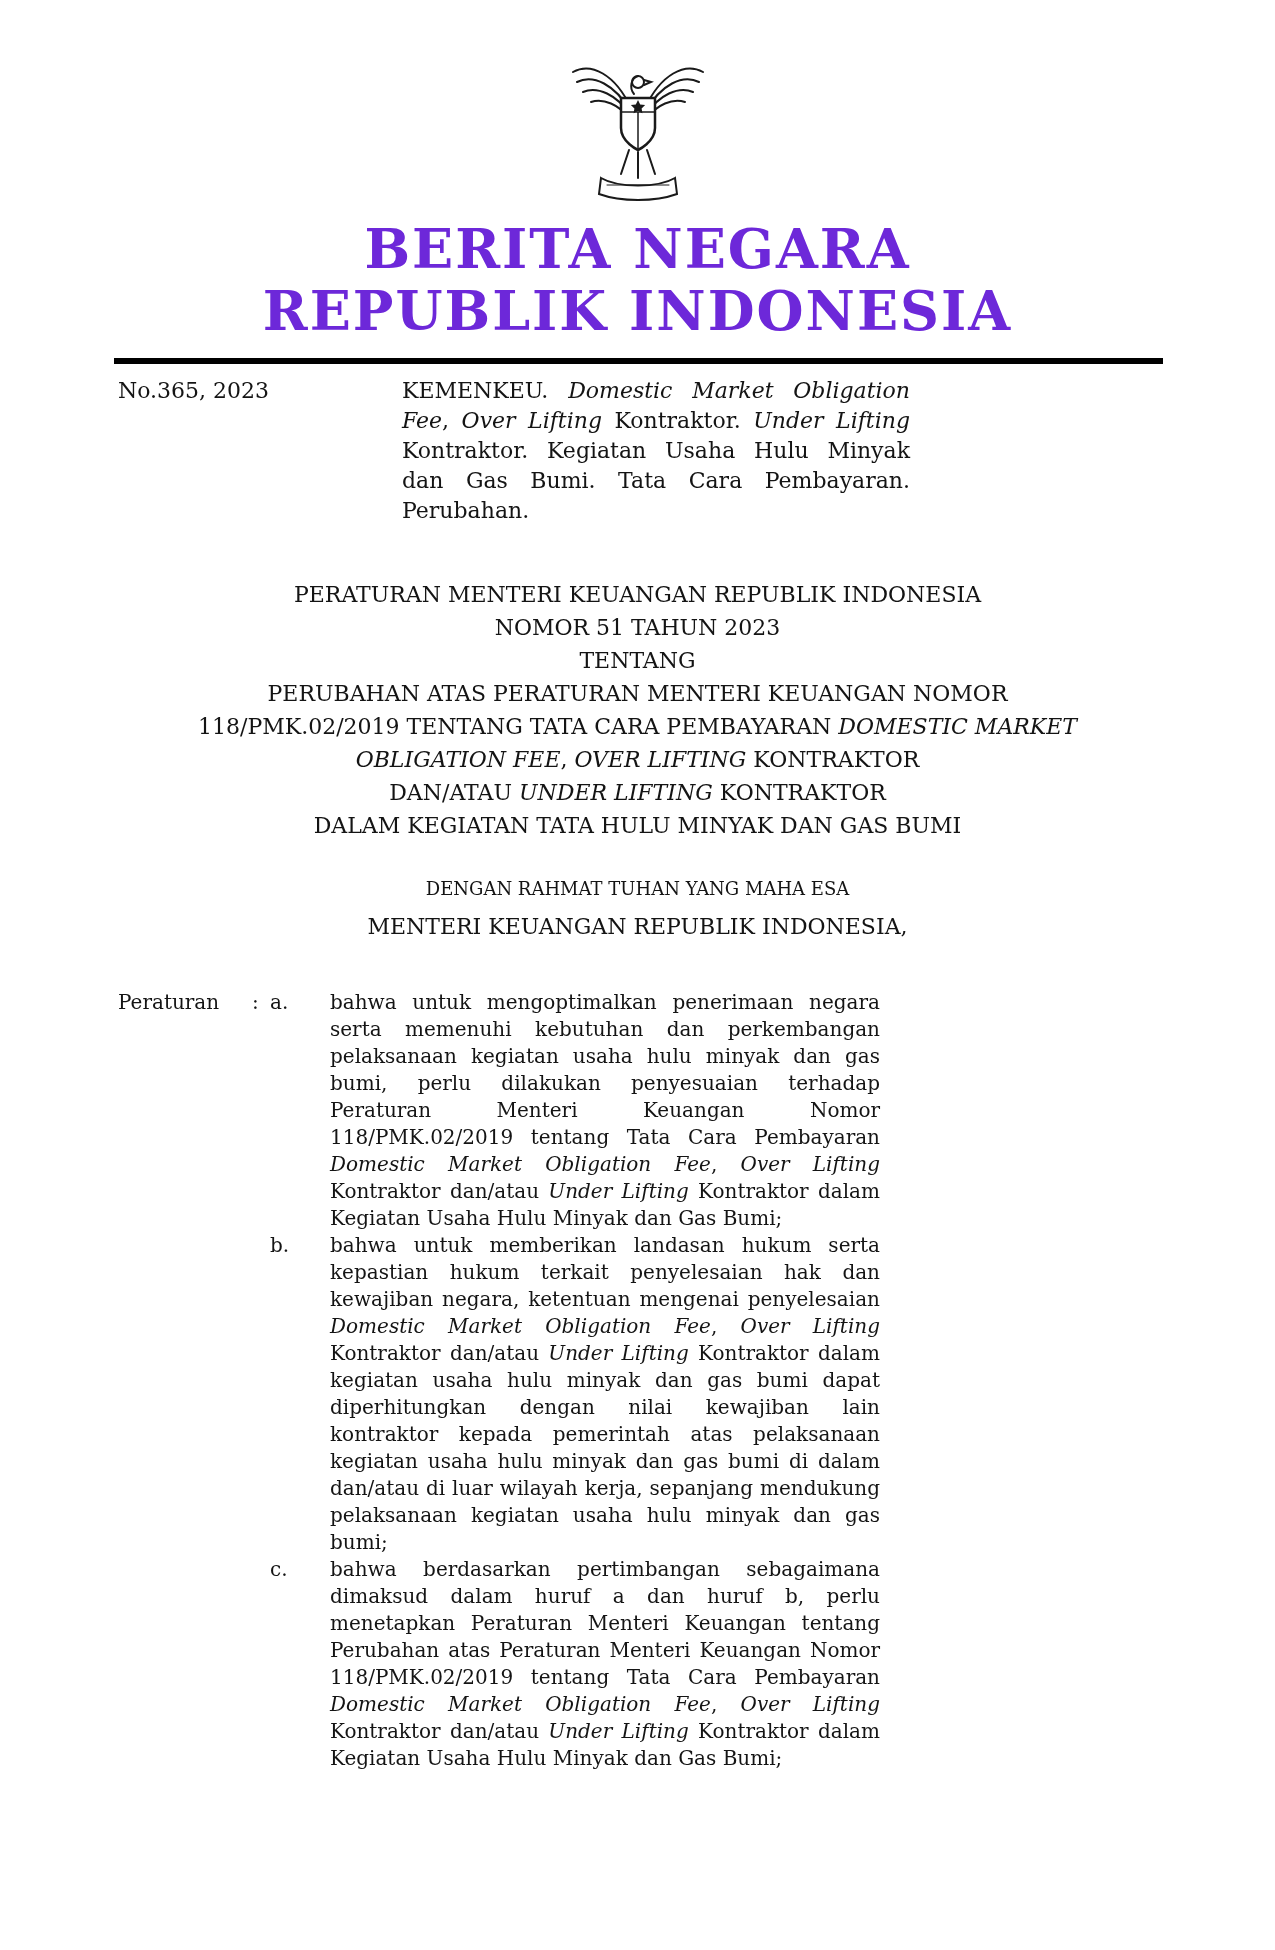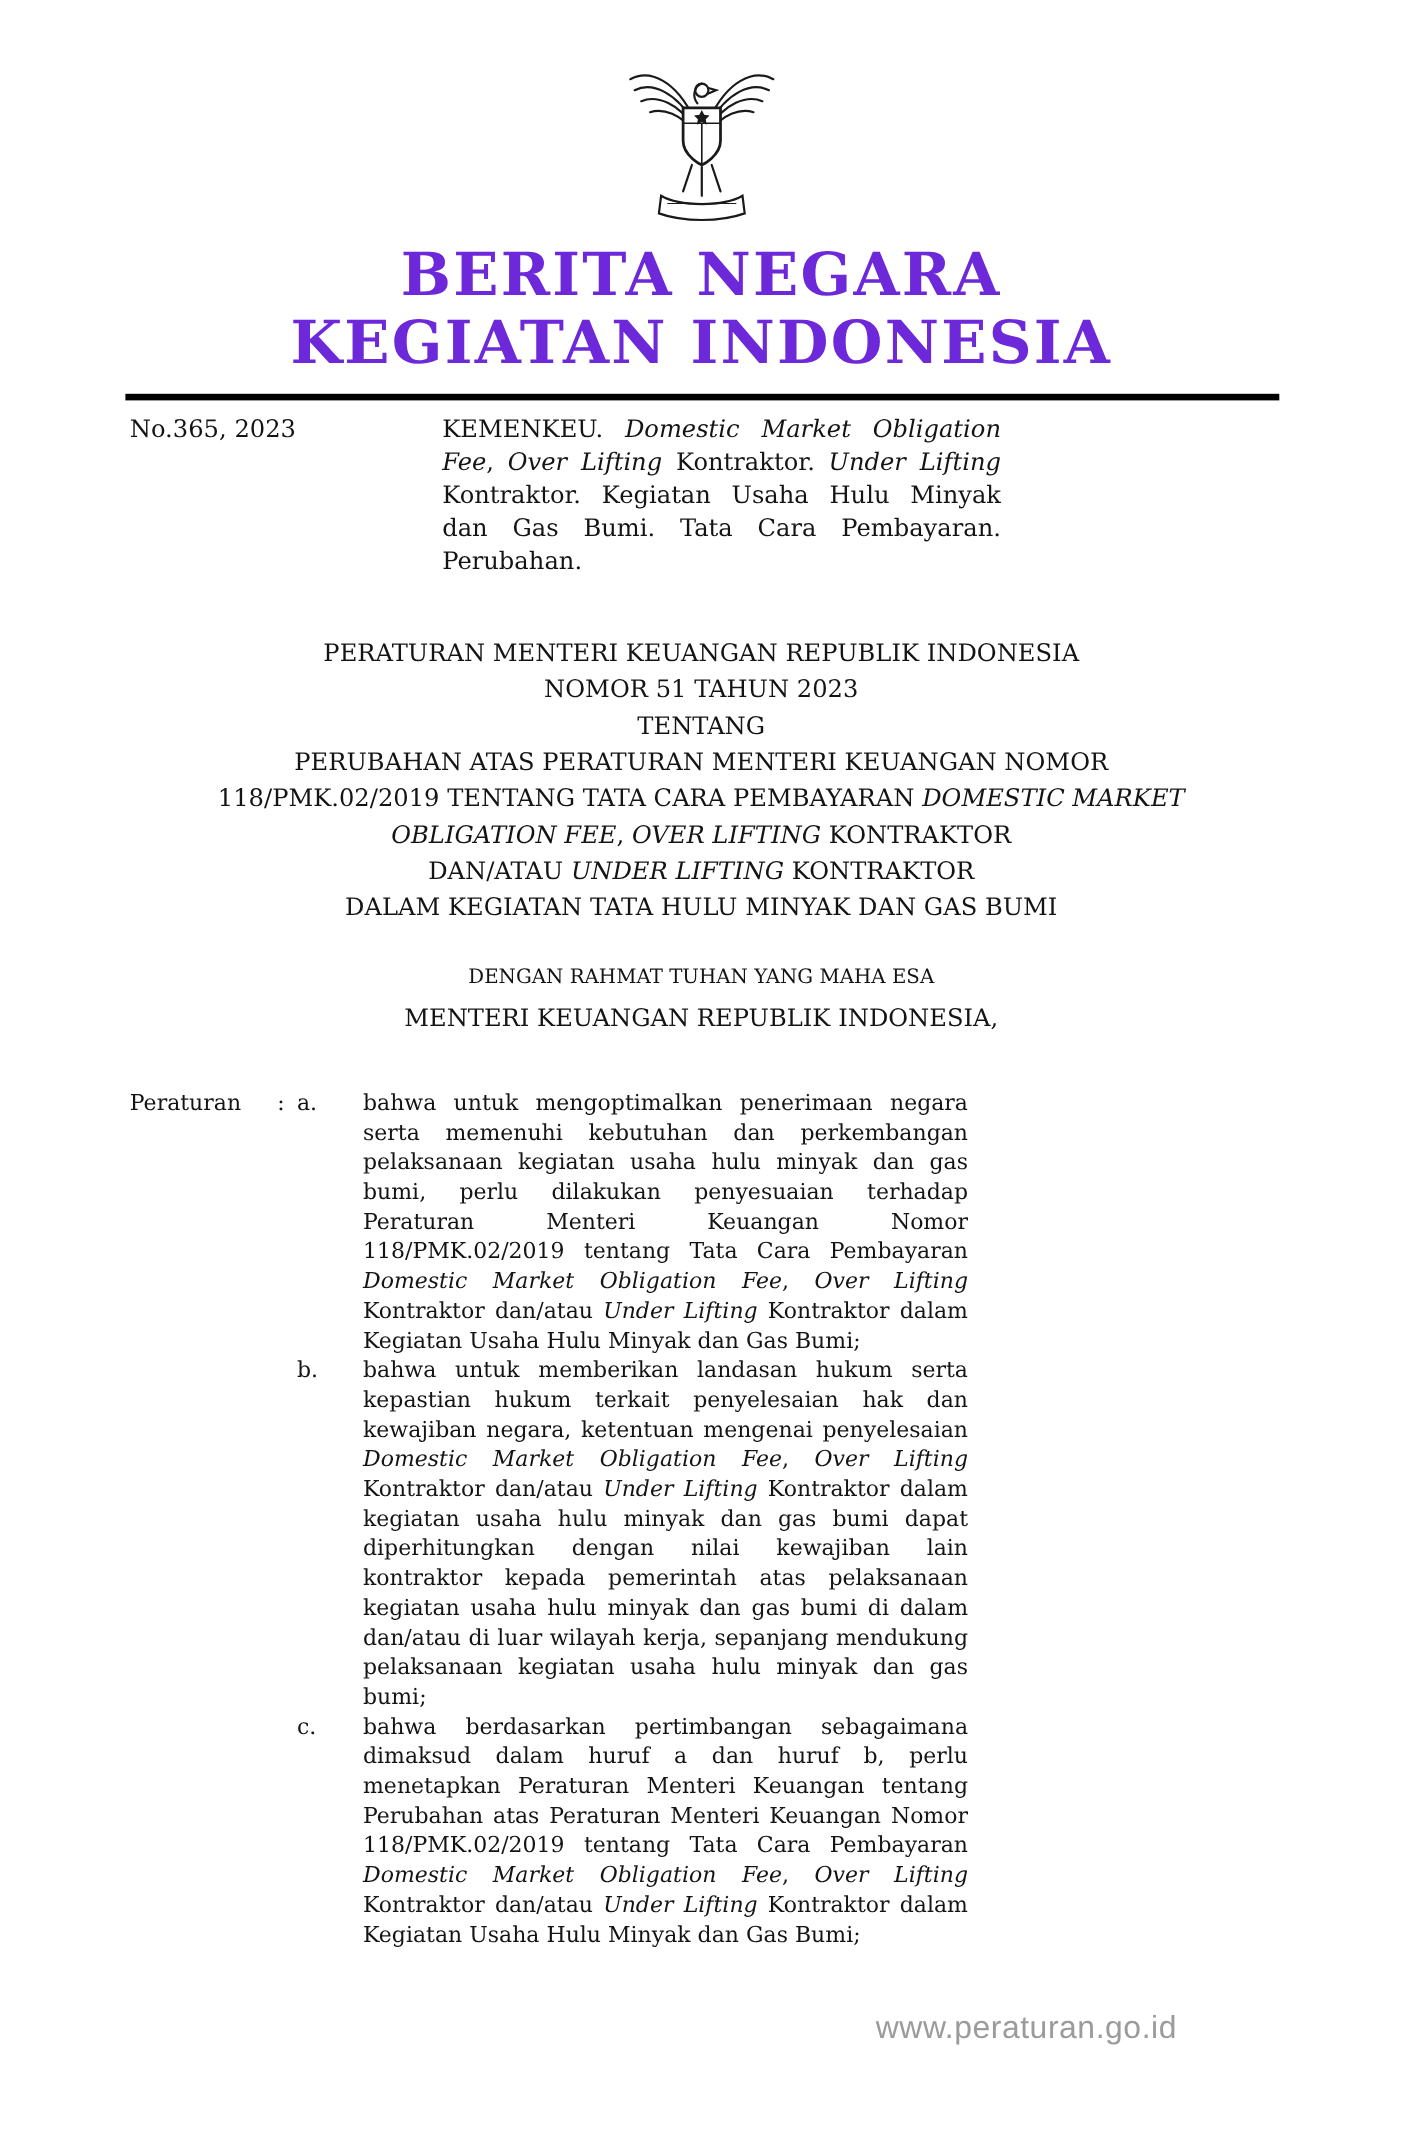--- a/index.html
+++ b/index.html
@@ -60,21 +60,21 @@
         <path d="M44 139 L106 139" stroke-width="1"></path>
       </g>
       <path d="M58 52 H92 V82 C92 96 75 104 75 104 C75 104 58 96 58 82 Z" fill="#ffffff" stroke="#1a1a1a" stroke-width="2.5"></path>
       <line x1="58" y1="66" x2="92" y2="66" stroke="#1a1a1a" stroke-width="1.5"></line>
       <line x1="75" y1="66" x2="75" y2="103" stroke="#1a1a1a" stroke-width="1.5"></line>
       <path d="M75 54 l2.2 4.4 4.9 0.7 -3.5 3.4 0.8 4.8 -4.4 -2.3 -4.4 2.3 0.8 -4.8 -3.5 -3.4 4.9 -0.7 Z" fill="#1a1a1a"></path>
     </svg>
   </div>
 
   <div class="masthead-title">BERITA NEGARA</div>
-  <div class="masthead-title" style="margin-top:0;">KEGIATAN INDONESIA</div>
+  <div class="masthead-title" style="margin-top:0;">REPUBLIK INDONESIA</div>
 
   <hr class="rule">
 
   <div class="masthead-row">
     <div class="issue-no">No.365, 2023</div>
     <div class="subject"><span>KEMENKEU. </span><span style="font-style: italic;">Domestic Market Obligation Fee</span><span>, </span><span style="font-style: italic;">Over Lifting</span><span> Kontraktor. </span><span style="font-style: italic;">Under Lifting</span><span> Kontraktor. Kegiatan Usaha Hulu Minyak dan Gas Bumi. Tata Cara Pembayaran. Perubahan.</span></div>
   </div>
 
   <div class="title-block">
     <div class="title-line"><span>PERATURAN MENTERI KEUANGAN REPUBLIK INDONESIA</span></div>
@@ -104,15 +104,14 @@
       <div class="c-text"><span>bahwa untuk memberikan landasan hukum serta kepastian hukum terkait penyelesaian hak dan kewajiban negara, ketentuan mengenai penyelesaian </span><span style="font-style: italic;">Domestic Market Obligation Fee</span><span>, </span><span style="font-style: italic;">Over Lifting</span><span> Kontraktor dan/atau </span><span style="font-style: italic;">Under Lifting</span><span> Kontraktor dalam kegiatan usaha hulu minyak dan gas bumi dapat diperhitungkan dengan nilai kewajiban lain kontraktor kepada pemerintah atas pelaksanaan kegiatan usaha hulu minyak dan gas bumi di dalam dan/atau di luar wilayah kerja, sepanjang mendukung pelaksanaan kegiatan usaha hulu minyak dan gas bumi;</span></div>
     </div>
     <div class="c-item">
       <div class="c-label"></div>
       <div class="c-colon"></div>
       <div class="c-letter">c.</div>
       <div class="c-text"><span>bahwa berdasarkan pertimbangan sebagaimana dimaksud dalam huruf a dan huruf b, perlu menetapkan Peraturan Menteri Keuangan tentang Perubahan atas Peraturan Menteri Keuangan Nomor 118/PMK.02/2019 tentang Tata Cara Pembayaran </span><span style="font-style: italic;">Domestic Market Obligation Fee</span><span>, </span><span style="font-style: italic;">Over Lifting</span><span> Kontraktor dan/atau </span><span style="font-style: italic;">Under Lifting</span><span> Kontraktor dalam Kegiatan Usaha Hulu Minyak dan Gas Bumi;</span></div>
     </div>
   </div>
 
-  <div class="watermark">www.peraturan.go.id</div>
 
 </div>
 
 </body></html>

